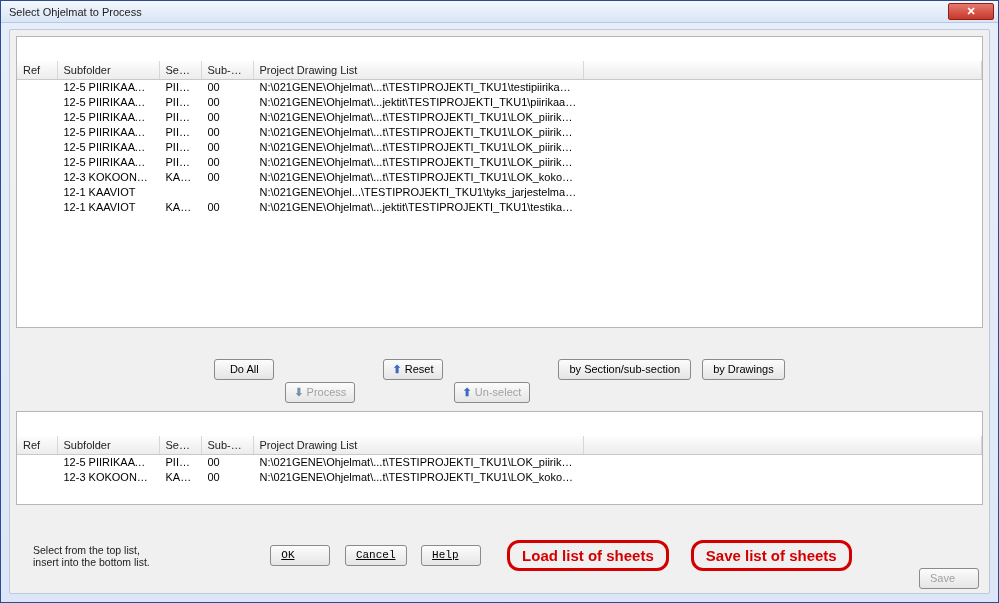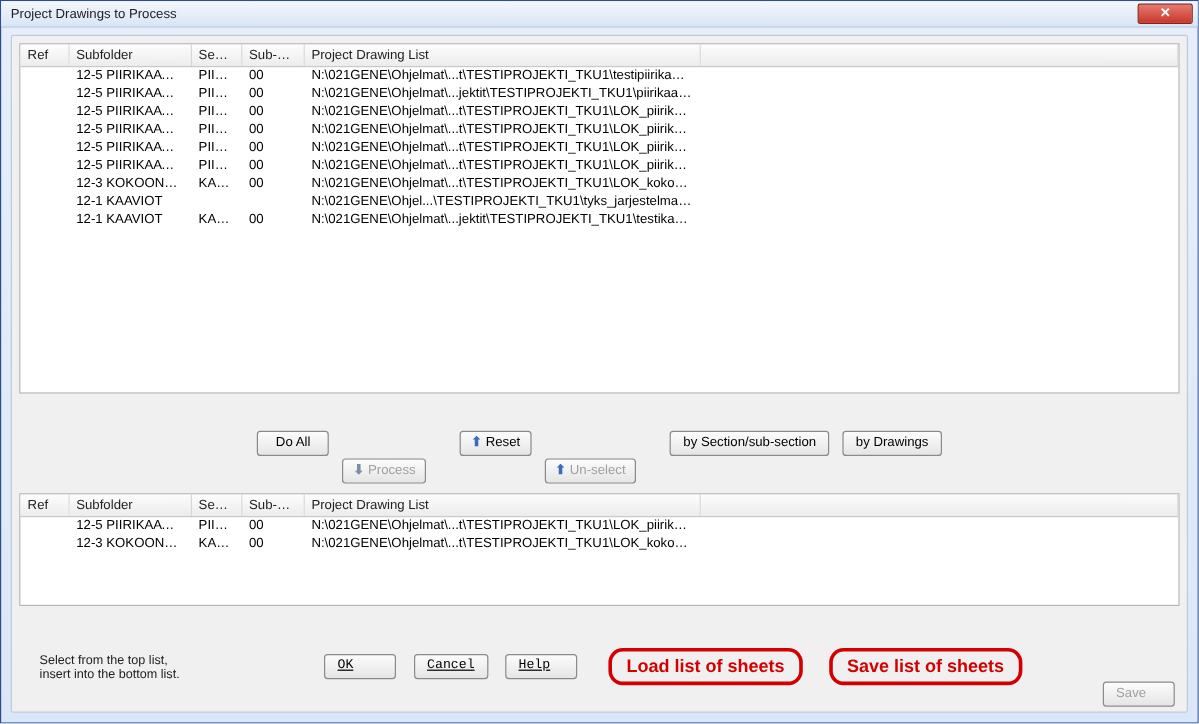--- a/index.html
+++ b/index.html
@@ -58,20 +58,21 @@
     background: #fff;
     border: 1px solid #b6b6b6;
     overflow: auto;
   }
   .grid-top { height: 292px; }
   .grid-bottom { height: 94px; }
   table.listview {
     width: 100%;
     border-collapse: collapse;
     table-layout: fixed;
+    margin-top: 24px;
   }
   table.listview thead th {
     background: linear-gradient(#fdfdfd, #ececec);
     border-right: 1px solid #d7d7d7;
     border-bottom: 1px solid #c9c9c9;
     font-weight: normal;
     text-align: left;
     padding: 3px 6px;
     font-size: 11px;
     color: #222;
@@ -143,21 +144,21 @@
   }
   .footer-right { margin-left: auto; }
   .grayed { color: #a0a0a0; }
   .btn:has(.grayed) { color: #a0a0a0; margin-top: 46px; }
 </style>
 </head>
 <body>
 
 <div class="window">
   <div class="titlebar">
-    <span class="title">Project Drawings to Process</span>
+    <span class="title">Select Ohjelmat to Process</span>
     <div class="close-btn">
       <span>✕</span>
     </div>
   </div>
 
   <div class="content">
 
 
     <div class="grid-wrap grid-top">
       <table class="listview">

